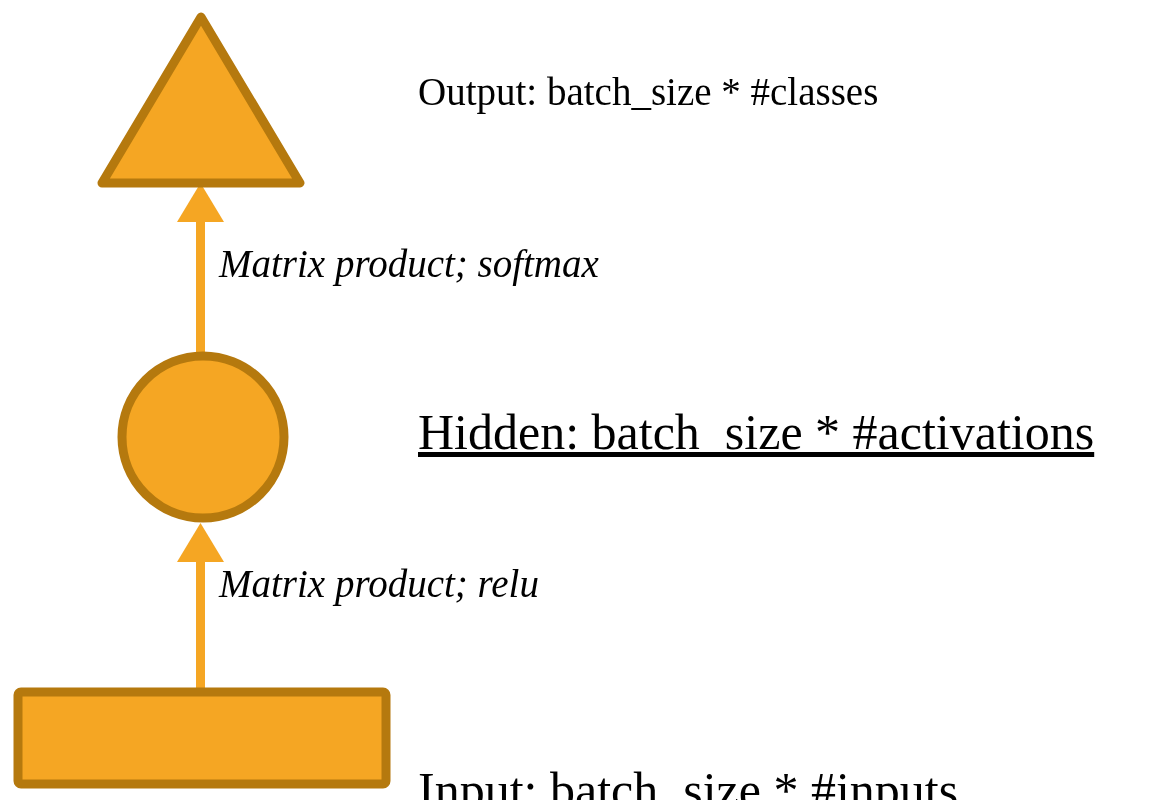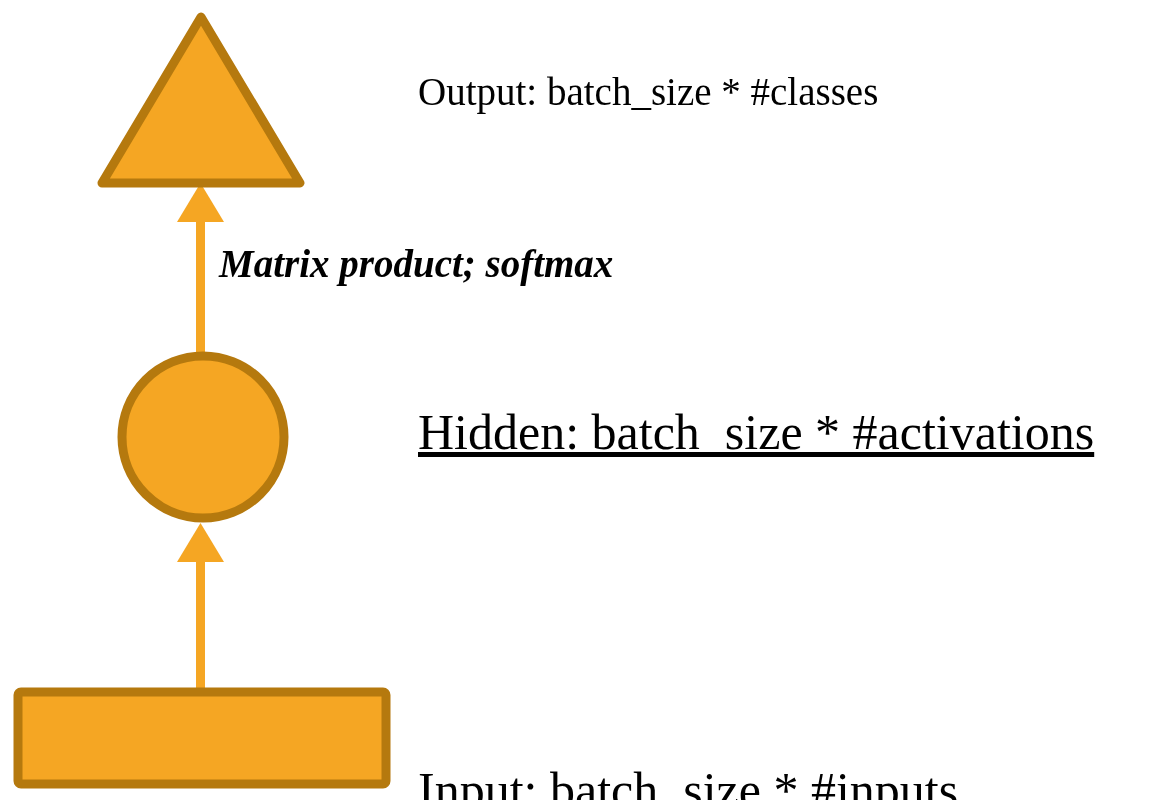--- a/index.html
+++ b/index.html
@@ -58,21 +58,20 @@
   #label-input {
     left: 418px;
     top: 717px;
     font-size: 50px;
     margin-top: 48px;
   }
   #label-edge-top {
     left: 219px;
     top: 244px;
     font-size: 39px;
-    font-weight: bold;
   }
   #label-edge-bottom {
     left: 219px;
     top: 564px;
     font-size: 39px;
   }
 </style>
 </head>
 <body>
 
@@ -98,14 +97,15 @@
   </svg>
 
   <div class="node-label" id="label-output">Output: batch_size * #classes</div>
 
   <div class="node-label" id="label-hidden">Hidden: batch_size * #activations</div>
 
   <div class="node-label" id="label-input">Input: batch_size * #inputs</div>
 
   <div class="edge-label" id="label-edge-top">Matrix product; softmax</div>
 
+  <div class="edge-label" id="label-edge-bottom">Matrix product; relu</div>
 
 </div>
 
 </body></html>

